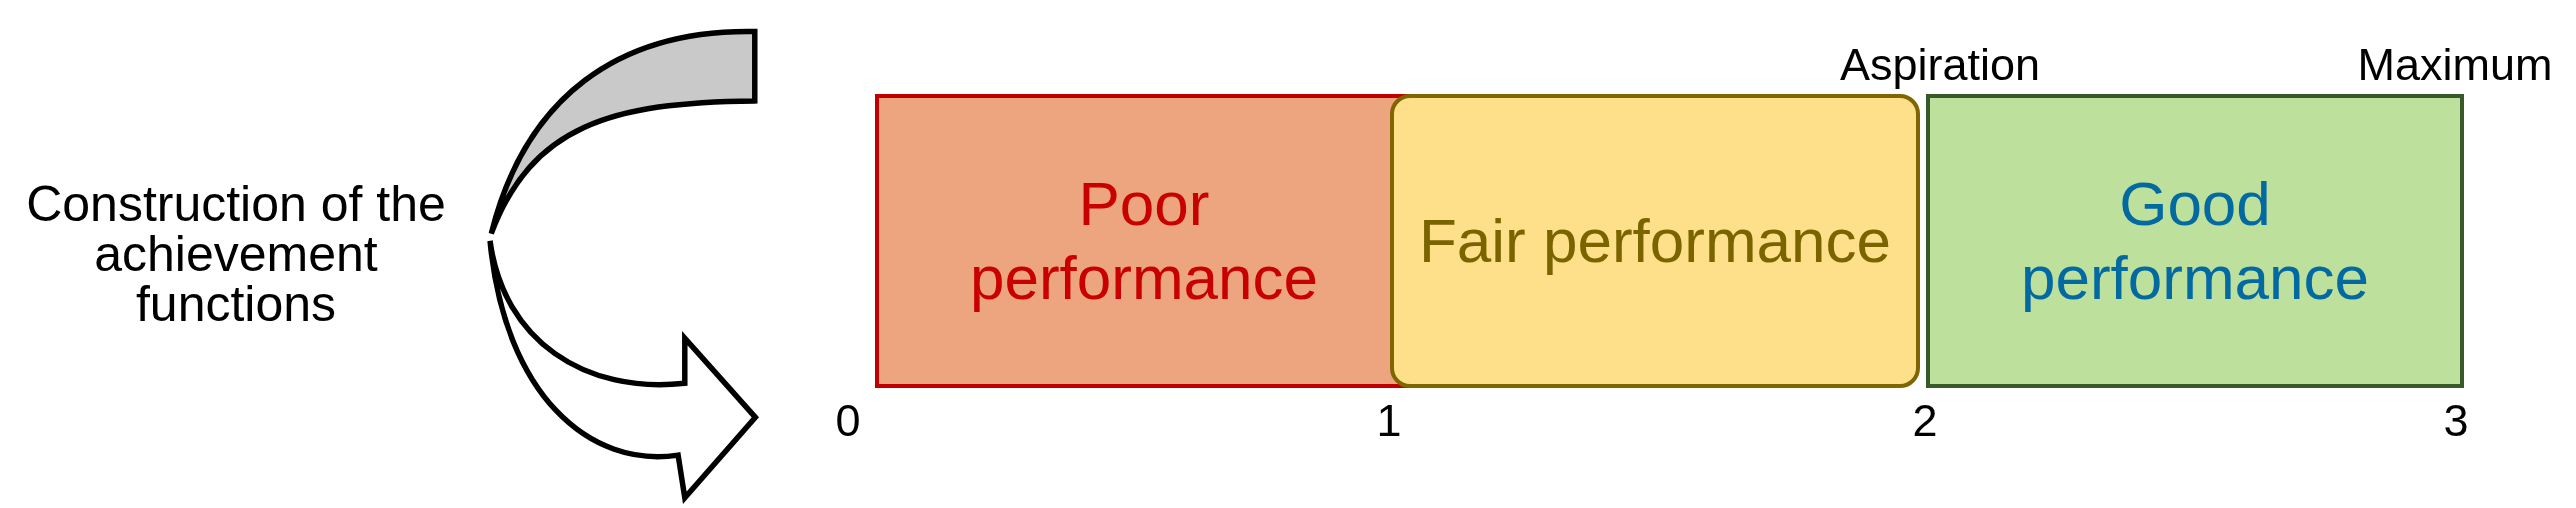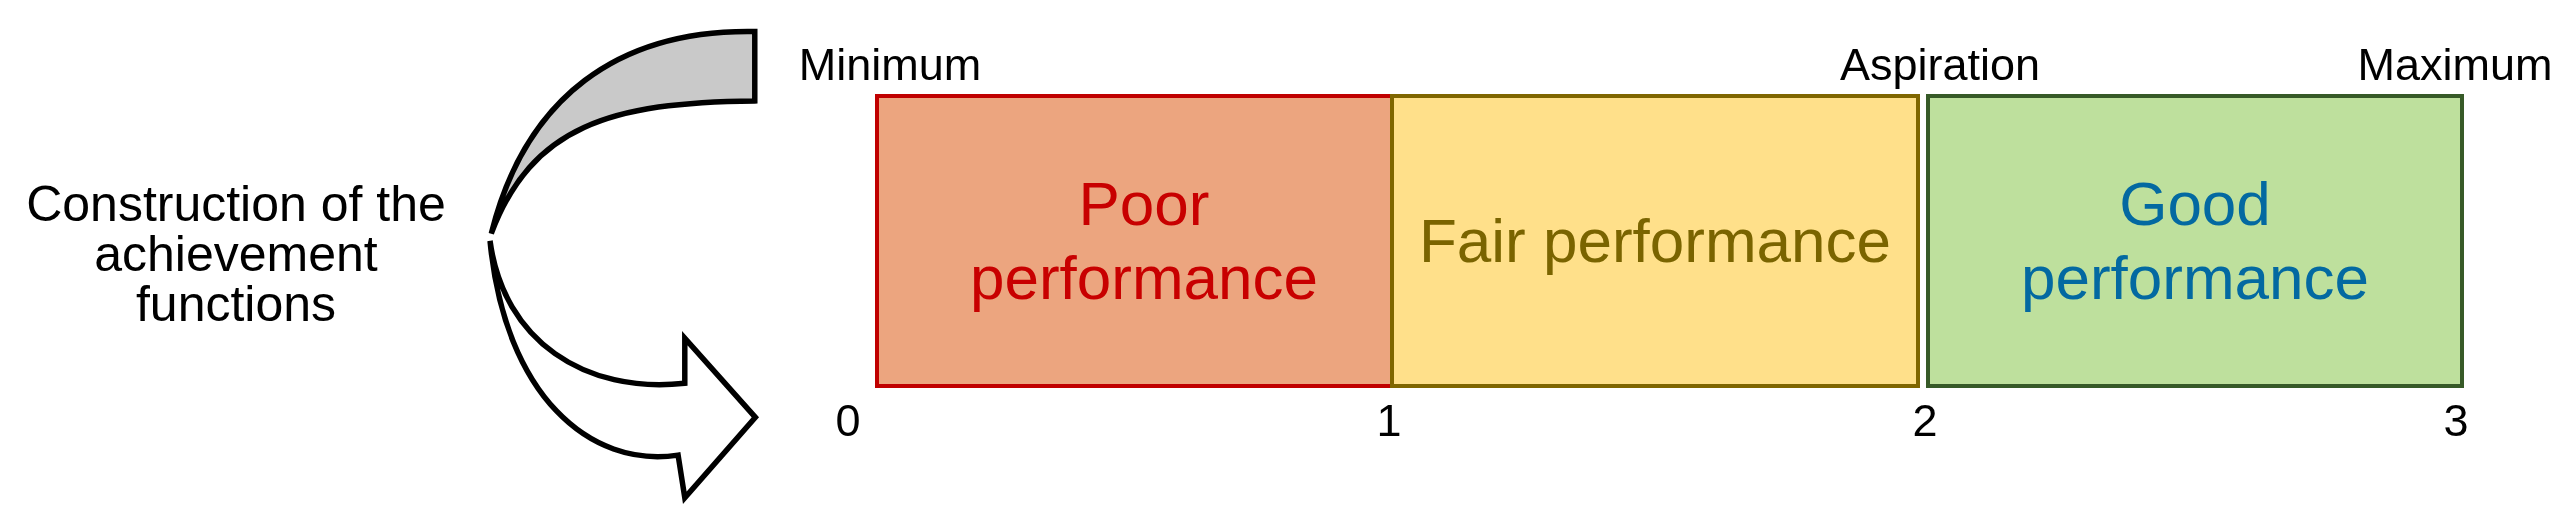--- a/index.html
+++ b/index.html
@@ -60,21 +60,21 @@
     border: 4.9px solid #000;
     display: flex;
     align-items: center;
     justify-content: center;
     text-align: center;
     font-size: 62px;
     line-height: 74px;
     white-space: pre-line;
   }
   .band.b0 { left: 875px; width: 538px; }
-  .band.b1 { left: 1390px; width: 530px; }
+  .band.b1 { left: 1390px; width: 530px; border-radius: 20px; }
   .band.b2 { left: 1926px; width: 538px; }
   
   .tick {
     position: absolute;
     top: 396px;
     font-size: 45px;
     line-height: 49px;
     transform: translateX(-50%);
   }
   .tick.t0 { left: 848px; }
@@ -97,21 +97,20 @@
              L 1239,52 Z" fill="#C9C9C9" stroke="#000000"></path>
     <path stroke-width="9" stroke-linejoin="miter" d="M 804,396
              C 826,560 960,648 1124,630
              L 1124,556
              L 1240,686
              L 1124,818
              L 1113,748
              C 968,770 828,650 804,396 Z" fill="#FFFFFF" stroke="#000000"></path>
   </svg>
 
-  <div class="axis-label l0">Minimum</div>
   <div class="axis-label l2">Aspiration</div>
   <div class="axis-label l3">Maximum</div>
 
   <div class="band b0" style="background-color: rgb(236, 165, 127); border-color: rgb(192, 0, 0); color: rgb(200, 0, 0);">
     <span>Poor
 performance</span>
   </div>
   <div class="band b1" style="background-color: rgb(255, 224, 138); border-color: rgb(127, 102, 0); color: rgb(122, 100, 0);">
     <span>Fair performance</span>
   </div>

